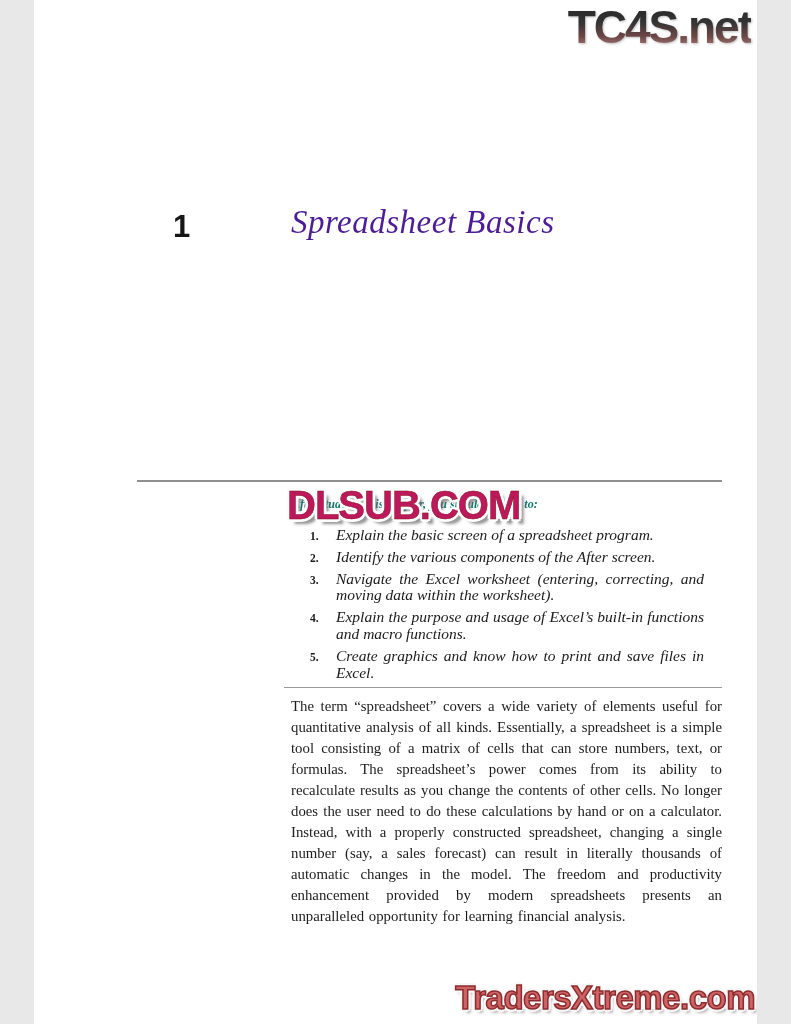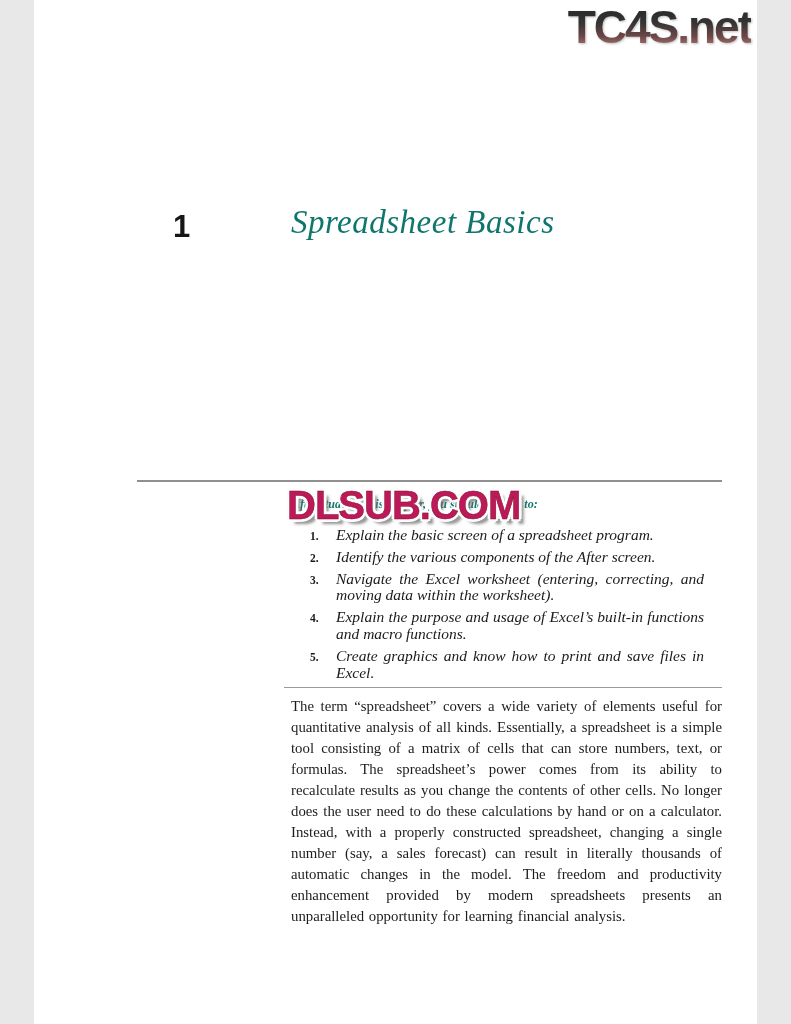--- a/index.html
+++ b/index.html
@@ -41,21 +41,21 @@
     font-size: 31px;
     color: #161616;
   }
   .chapter-title {
     position: absolute;
     left: 257px;
     top: 204px;
     font-style: italic;
     font-size: 33px;
     letter-spacing: 0.5px;
-    color: #0f766e;
+    color: #4c1d95;
   }
 
   
   .rule { position: absolute; height: 2px; background: #8f8f8f; }
   .rule-1 { left: 103px; width: 585px; top: 480px; }
   .rule-2 { left: 250px; width: 438px; top: 687px; height: 1px; background: #9a9a9a; }
 
   
   .objectives-heading {
     position: absolute;
@@ -194,14 +194,15 @@
       <span class="obj-text">Create graphics and know how to print and save files in Excel.</span>
     </li>
   </ul>
 
   <div class="rule rule-2"></div>
 
   <div class="body-paragraph">The term “spreadsheet” covers a wide variety of elements useful for quantitative analysis of all kinds.  Essentially, a spreadsheet is a simple tool consisting of a matrix of cells that can store numbers, text, or formulas.  The spreadsheet’s power comes from its ability to recalculate results as you change the contents of other cells.  No longer does the user need to do these calculations by hand or on a calculator.  Instead, with a properly constructed spreadsheet, changing a single number (say, a sales forecast) can result in literally thousands of automatic changes in the model.  The freedom and productivity enhancement provided by modern spreadsheets presents an unparalleled opportunity for learning financial analysis.</div>
 
   <div class="page-number">1</div>
 
+  <div class="bottom-watermark">TradersXtreme.com</div>
 
 </div>
 
 </body></html>

